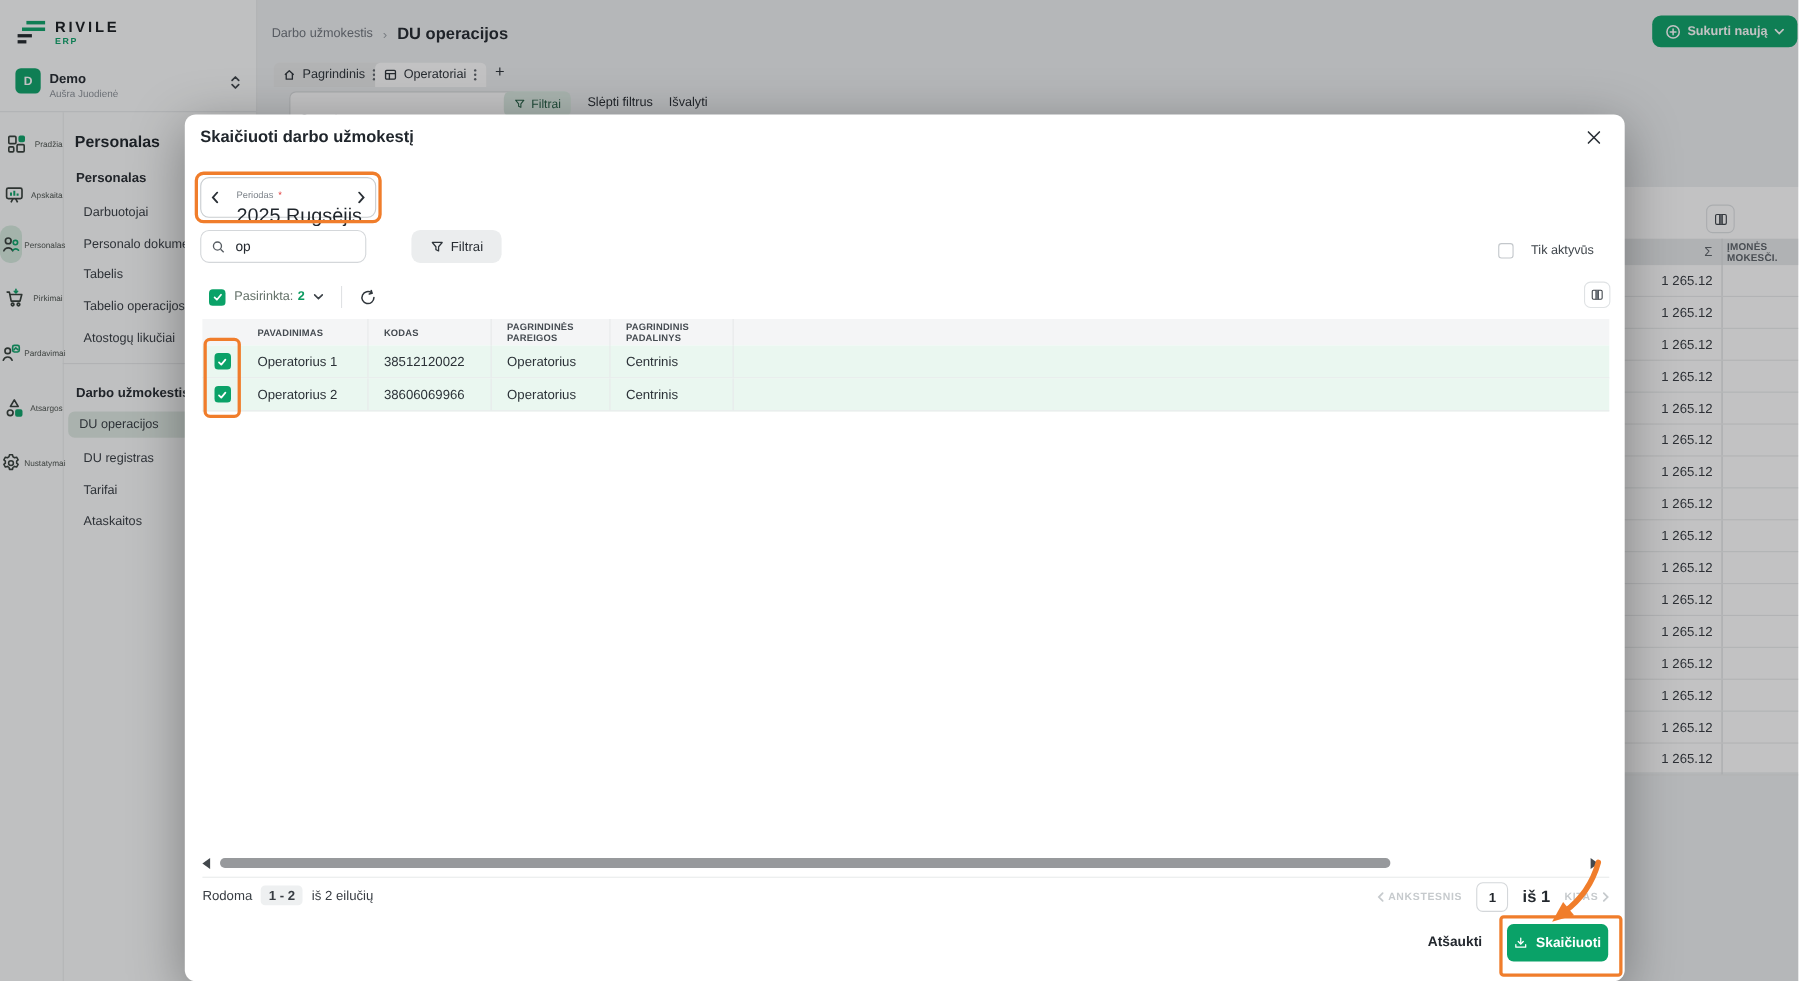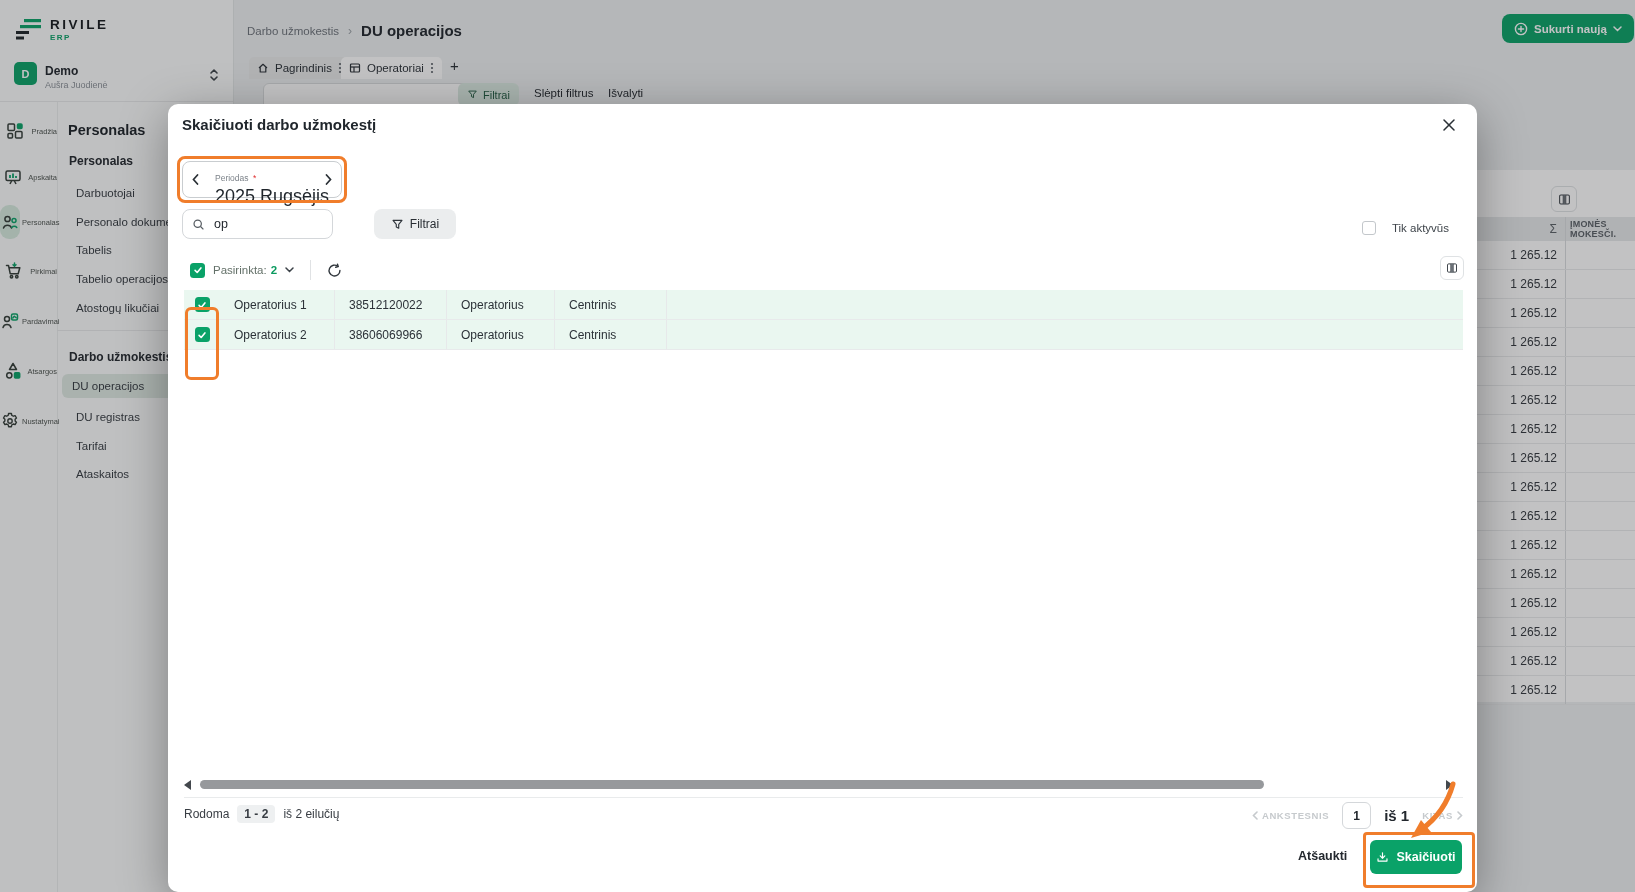--- a/index.html
+++ b/index.html
@@ -447,20 +447,28 @@
   <div class="abs iconbtn" style="right:13px;top:152px;width:22px;height:22px">
     <svg width="12" height="12" viewBox="0 0 16 16" fill="none" stroke="#3c4248" stroke-width="1.3">
       <rect x="2" y="2.5" width="12" height="11" rx="1.5"></rect>
         <line x1="6.5" y1="2.5" x2="6.5" y2="13.5"></line>
         <line x1="9.5" y1="2.5" x2="9.5" y2="13.5"></line>
         <rect x="6.5" y="2.5" width="3" height="11" fill="#6b7177" stroke="none"></rect>
       </svg>
   </div>
 
   <div class="abs" style="left:16px;top:186px;width:1279px">
+    <div class="mt-head">
+      <div style="width:36px"></div>
+      <div class="mt-hc" style="width:114px">PAVADINIMAS</div>
+      <div class="mt-hc colsep" style="width:112px">KODAS</div>
+      <div class="mt-hc colsep" style="width:108px">PAGRINDINĖS PAREIGOS</div>
+      <div class="mt-hc colsep" style="width:112px">PAGRINDINIS PADALINYS</div>
+      <div class="colsep" style="flex:1"></div>
+    </div>
     <div class="mt-row">
       <div style="width:36px;display:flex;justify-content:center">
         <span class="cb">
           <svg width="10" height="10" viewBox="0 0 12 12" fill="none" stroke="#fff" stroke-width="1.9" stroke-linecap="round" stroke-linejoin="round">
               <polyline points="2.5,6.5 5,9 9.5,3.5"></polyline>
             </svg>
           </span>
       </div>
       <div class="mt-c" style="width:114px">Operatorius 1</div>
       <div class="mt-c colsep" style="width:112px">38512120022</div>

